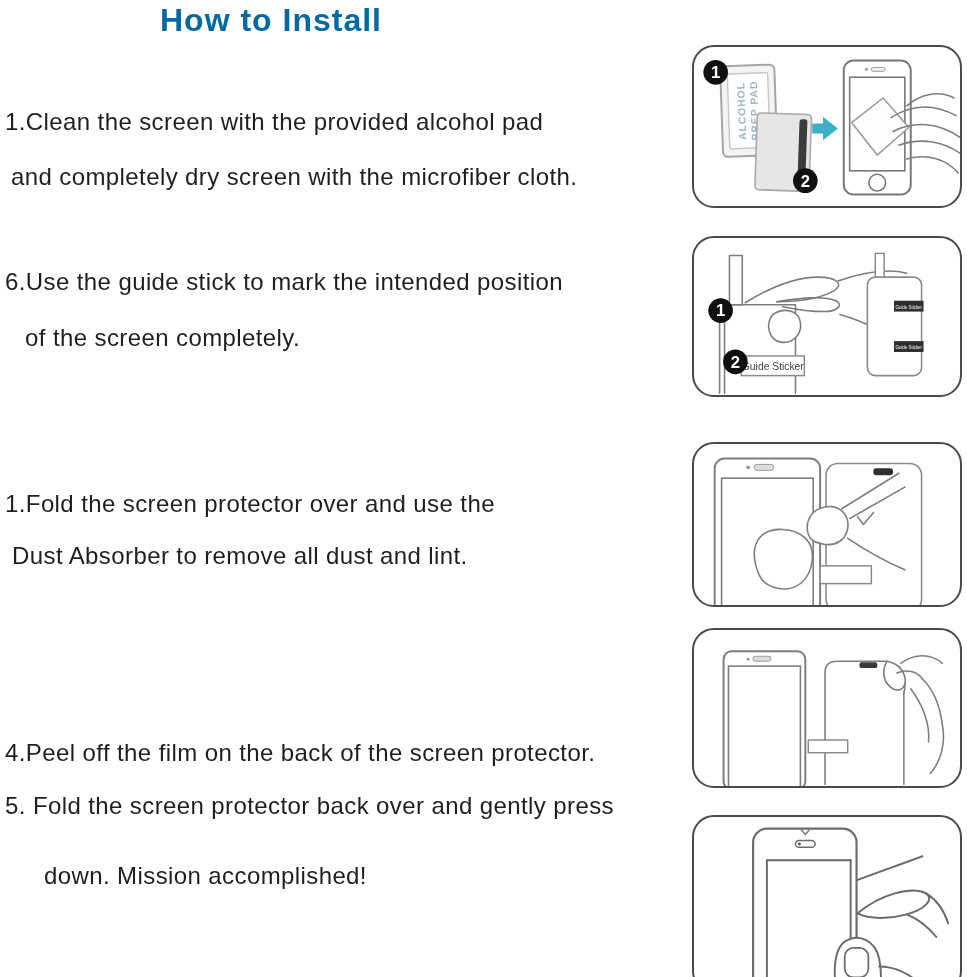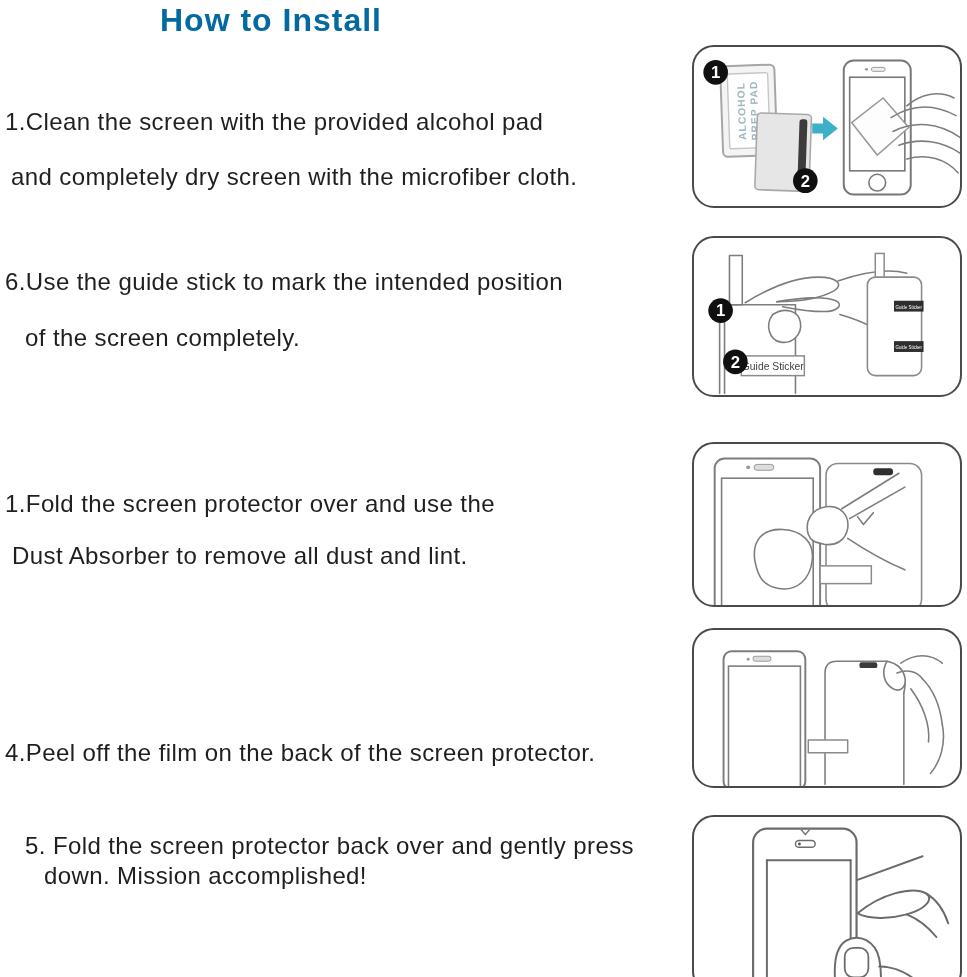--- a/index.html
+++ b/index.html
@@ -39,21 +39,21 @@
 <div class="step-line" style="left:11px;top:163px;">and completely dry screen with the microfiber cloth.</div>
 
 <div class="step-line" style="left:5px;top:268px;">6.Use the guide stick to mark the intended position</div>
 <div class="step-line" style="left:25px;top:324px;">of the screen completely.</div>
 
 <div class="step-line" style="left:5px;top:490px;">1.Fold the screen protector over and use the</div>
 <div class="step-line" style="left:12px;top:542px;">Dust Absorber to remove all dust and lint.</div>
 
 <div class="step-line" style="left:5px;top:703px;margin-top:36px;">4.Peel off the film on the back of the screen protector.</div>
 
-<div class="step-line" style="left:5px;top:832px;margin-left:20px;">5. Fold the screen protector back over and gently press</div>
+<div class="step-line" style="left:5px;top:792px;">5. Fold the screen protector back over and gently press</div>
 <div class="step-line" style="left:44px;top:862px;">down. Mission accomplished!</div>
 
 <div class="panel" style="top:45px;height:163px;">
   <svg viewBox="0 0 270 158">
 
     <g transform="rotate(-2 55 62)">
       <rect x="28" y="17" width="55" height="92" rx="5" fill="#f4f4f4" stroke="#a5a5a5" stroke-width="2"></rect>
       <rect x="35" y="25" width="41" height="76" rx="2" fill="#ffffff" stroke="#c6c6c6" stroke-width="1.4"></rect>
       <g transform="rotate(-90 55 63)" fill="#9fb6bf" font-size="10.5" font-weight="700" text-anchor="middle" letter-spacing="1">
         <text x="55" y="60">ALCOHOL</text>

